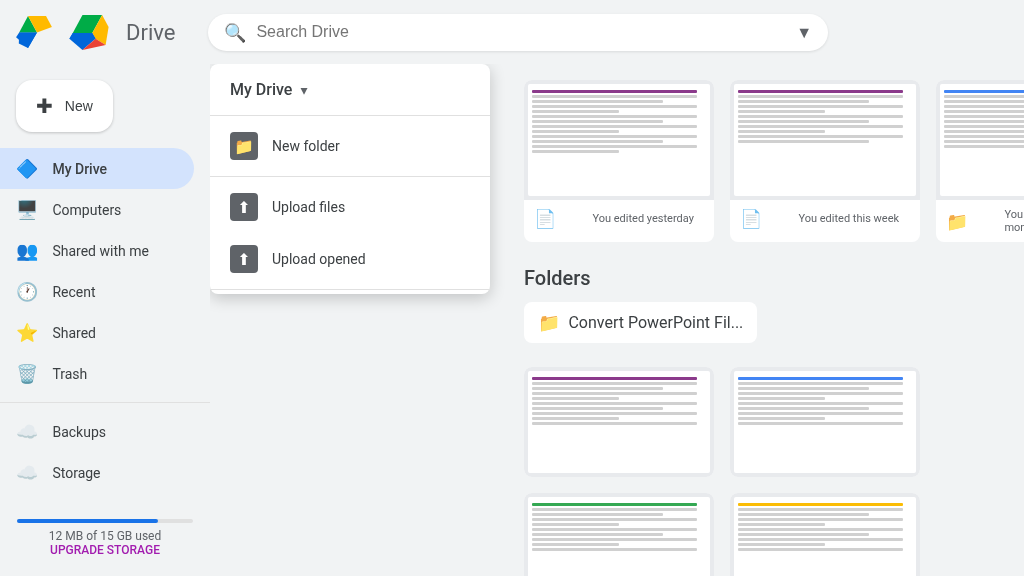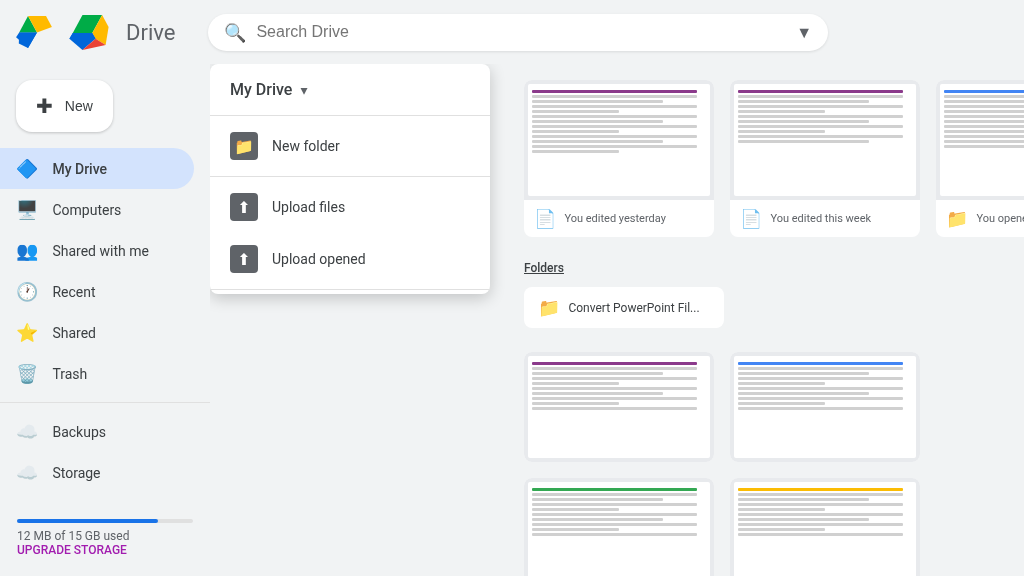--- a/index.html
+++ b/index.html
@@ -23,53 +23,53 @@
     .plus-icon { font-size: 20px; color: #3c4043; }
 
     .sidebar-item { display: flex; align-items: center; gap: 14px; padding: 10px 16px; border-radius: 0 24px 24px 0; cursor: pointer; color: #3c4043; font-size: 14px; margin-right: 16px; }
     .sidebar-item.active { background: #d3e3fd; font-weight: 500; }
     .sidebar-item .item-icon { font-size: 18px; color: #5f6368; }
     .sidebar-item.active .item-icon { color: #1a73e8; }
 
     .sidebar-section { margin-top: 8px; border-top: 1px solid #e0e0e0; padding-top: 8px; }
 
     
-    .storage-section { padding: 12px 17px; margin-top: 8px; }
+    .storage-section { padding: 12px 17px; margin-top: 8px; text-align: center; }
     .storage-bar { height: 4px; background: #e0e0e0; border-radius: 2px; margin: 6px 0; }
     .storage-bar-fill { height: 100%; width: 80%; background: #1a73e8; border-radius: 2px; }
     .storage-text { font-size: 12px; color: #5f6368; }
     .upgrade-link { font-size: 12px; color: #a21caf; cursor: pointer; font-weight: 500; }
 
     
     .content { flex: 1; overflow-y: auto; background: #f1f3f4; padding: 16px 24px; position: relative; }
     .dropdown-menu { position: absolute; top: 0; left: 0; background: #fff; border-radius: 8px; box-shadow: 0 4px 16px rgba(0,0,0,0.2); width: 280px; z-index: 20; overflow: hidden; }
     .dropdown-header { display: flex; align-items: center; gap: 8px; padding: 16px 20px 12px 20px; font-size: 16px; font-weight: 500; color: #3c4043; }
     .dropdown-arrow { font-size: 14px; color: #5f6368; }
     .dropdown-item { display: flex; align-items: center; gap: 14px; padding: 12px 20px; cursor: pointer; color: #3c4043; font-size: 14px; }
     .dropdown-item .d-icon { width: 28px; height: 28px; background: #1a73e8; border-radius: 4px; display: flex; align-items: center; justify-content: center; color: #fff; font-size: 16px; }
     .dropdown-divider { height: 1px; background: #e0e0e0; margin: 4px 0; }
     .more-item { display: flex; align-items: center; justify-content: space-between; padding: 12px 20px; cursor: pointer; color: #3c4043; font-size: 14px; }
 
     
-    .section-title { font-size: 12px; color: #3c4043; font-weight: 500; margin-bottom: 12px; margin-top: 8px; text-decoration: underline; }
+    .section-title { font-size: 20px; color: #3c4043; font-weight: 500; margin-bottom: 12px; margin-top: 8px; }
 
     
     .files-grid { display: flex; gap: 16px; margin-bottom: 24px; }
     .file-card { background: #fff; border-radius: 8px; overflow: hidden; width: 190px; flex-shrink: 0; cursor: pointer; }
     .file-thumb { height: 120px; background: #e8eaed; overflow: hidden; position: relative; }
     .file-footer { display: flex; align-items: center; gap: 8px; padding: 8px 10px; }
     .file-type-icon { font-size: 18px; }
-    .file-info { flex: 1; }
+    .file-info { flex: 1; margin-left: 28px; }
     .file-date { font-size: 11px; color: #5f6368; }
 
     
     .folder-row { display: flex; gap: 12px; margin-bottom: 24px; }
     .folder-item { display: flex; align-items: center; gap: 8px; background: #fff; border-radius: 8px; padding: 10px 14px; cursor: pointer; min-width: 200px; }
     .folder-icon { font-size: 18px; color: #5f6368; }
-    .folder-name { font-size: 12px; color: #3c4043; }
+    .folder-name { font-size: 16px; color: #3c4043; }
 
     
     .bottom-files-grid { display: flex; gap: 16px; flex-wrap: wrap; }
     .bottom-file-card { background: #fff; border-radius: 8px; overflow: hidden; width: 190px; flex-shrink: 0; cursor: pointer; }
     .bottom-thumb { height: 110px; background: #e8eaed; overflow: hidden; }
 
     
     .thumb-page { padding: 4px; background: #fff; margin: 4px; border-radius: 2px; height: calc(100% - 8px); }
     .thumb-text-line { height: 3px; background: #d0d0d0; margin: 2px 0; border-radius: 1px; }
     .thumb-text-line.accent { background: #8b3a8b; }

